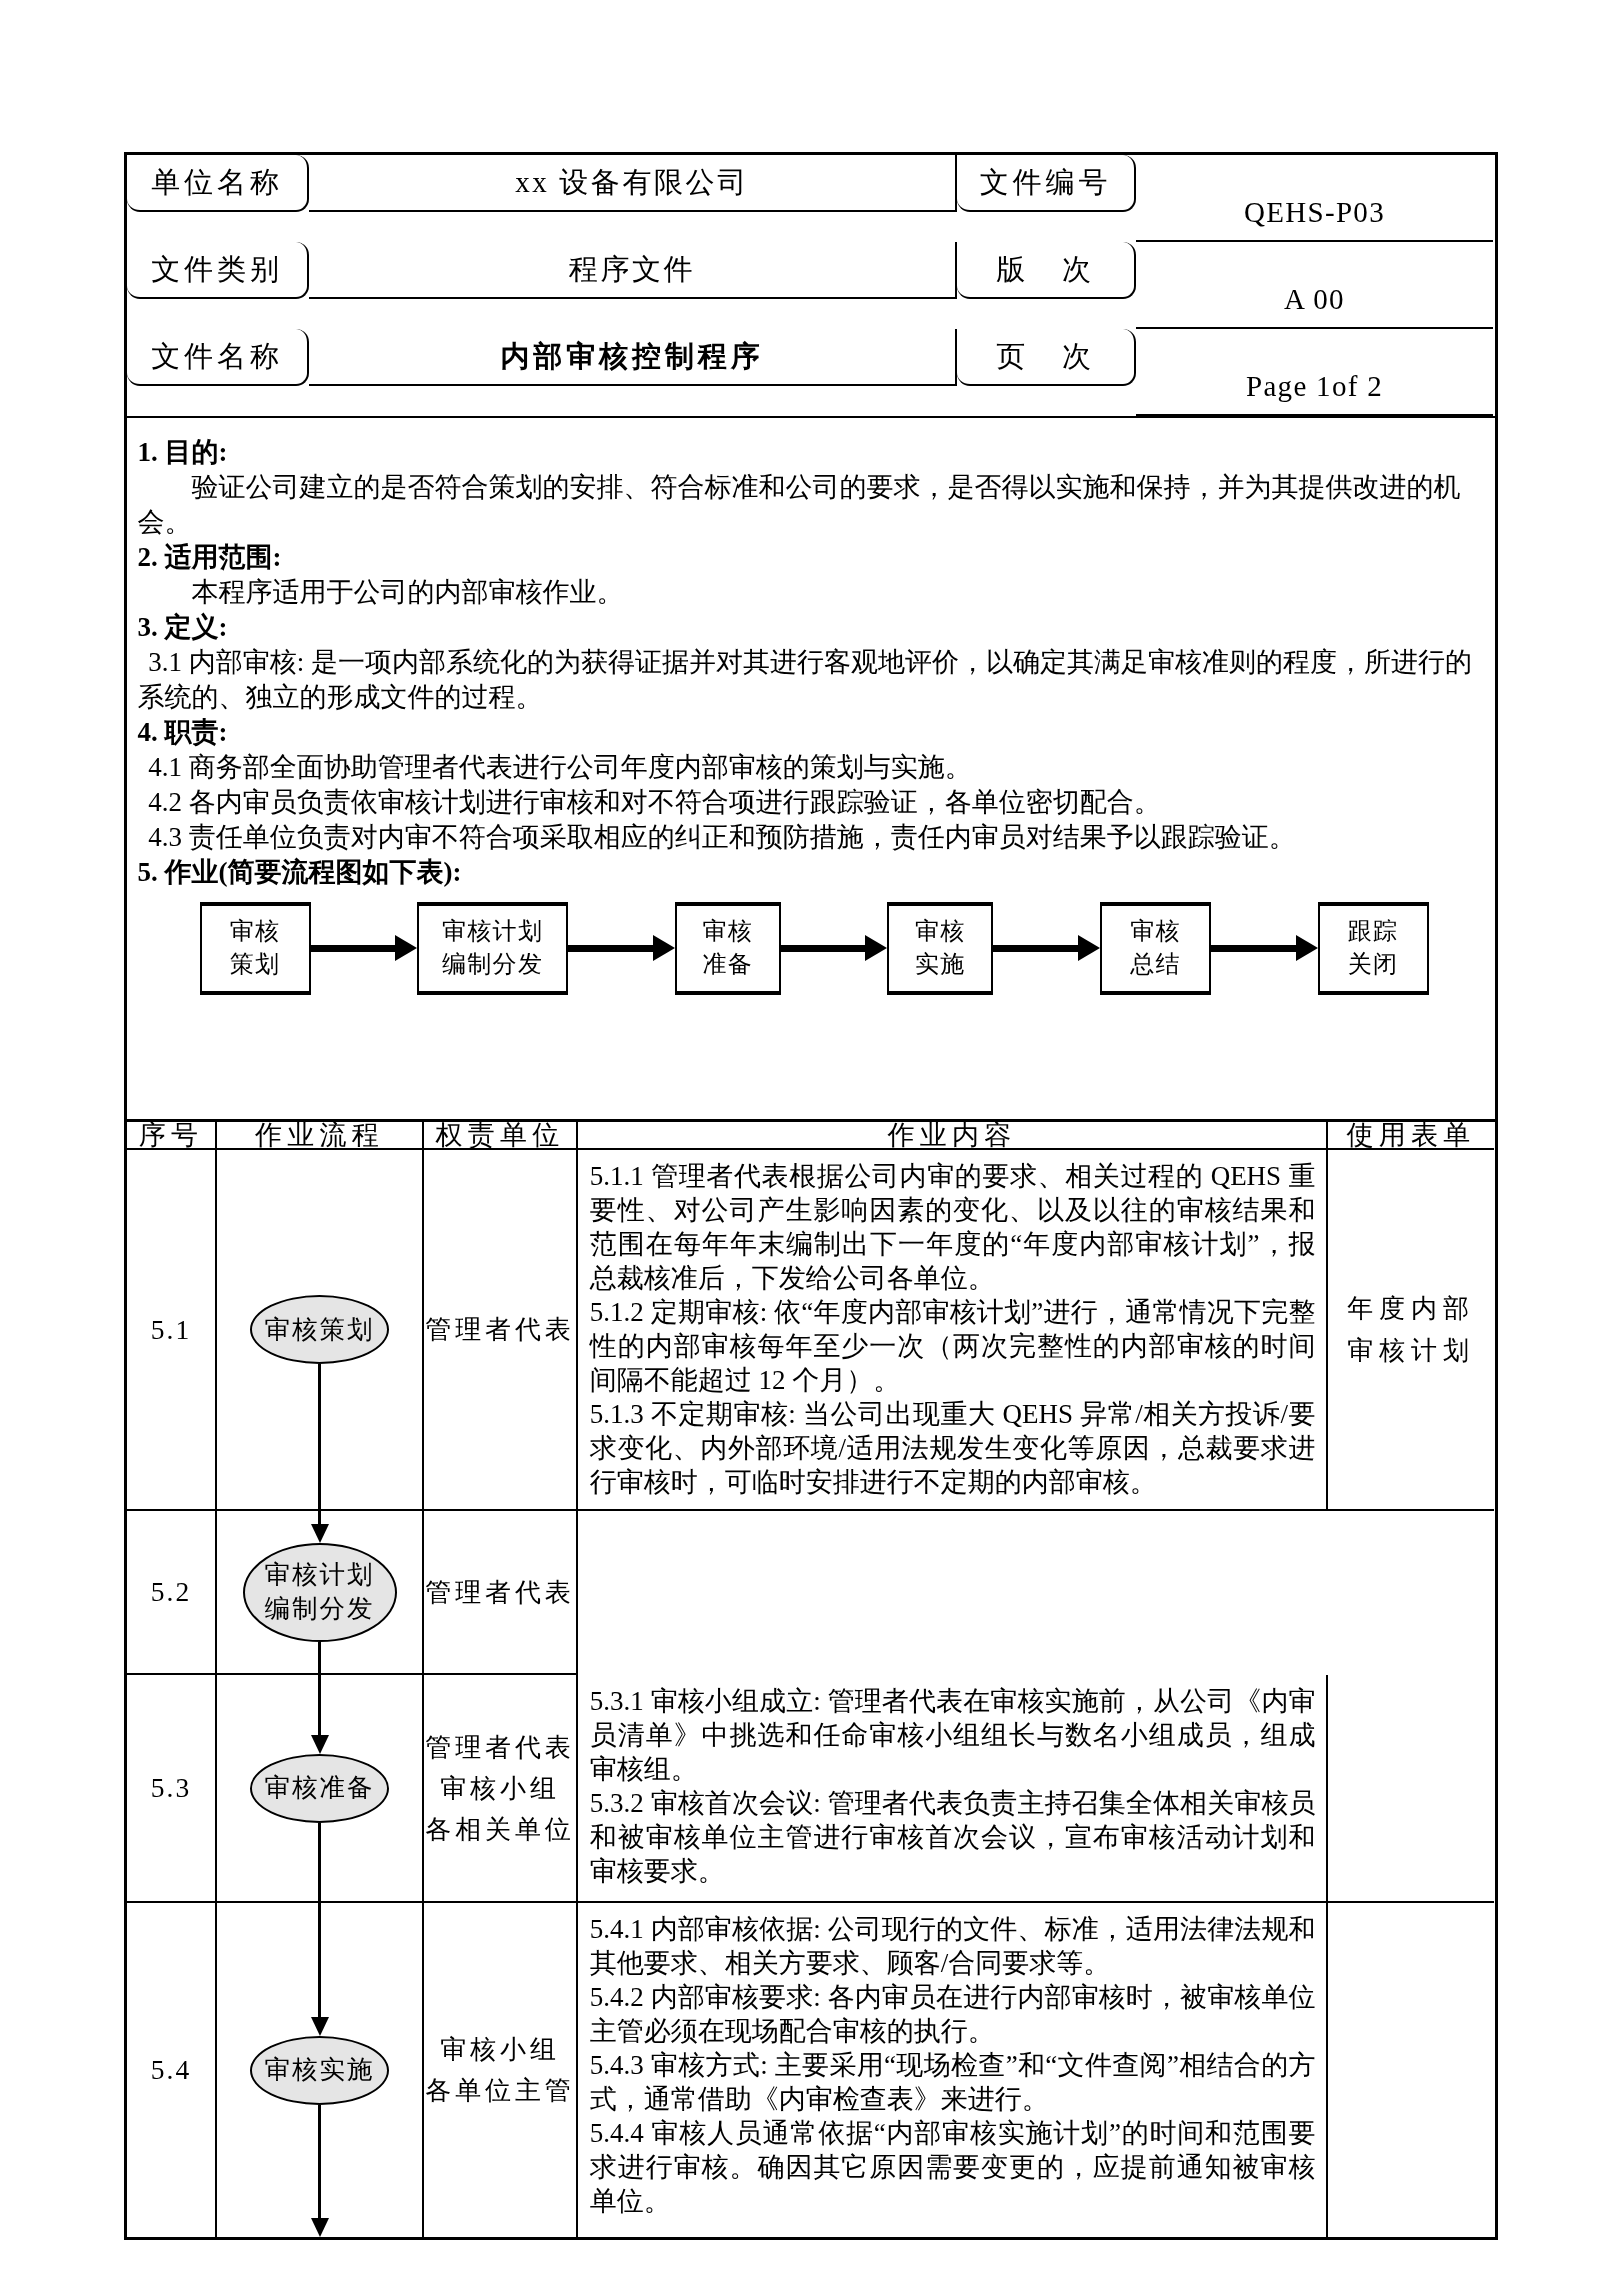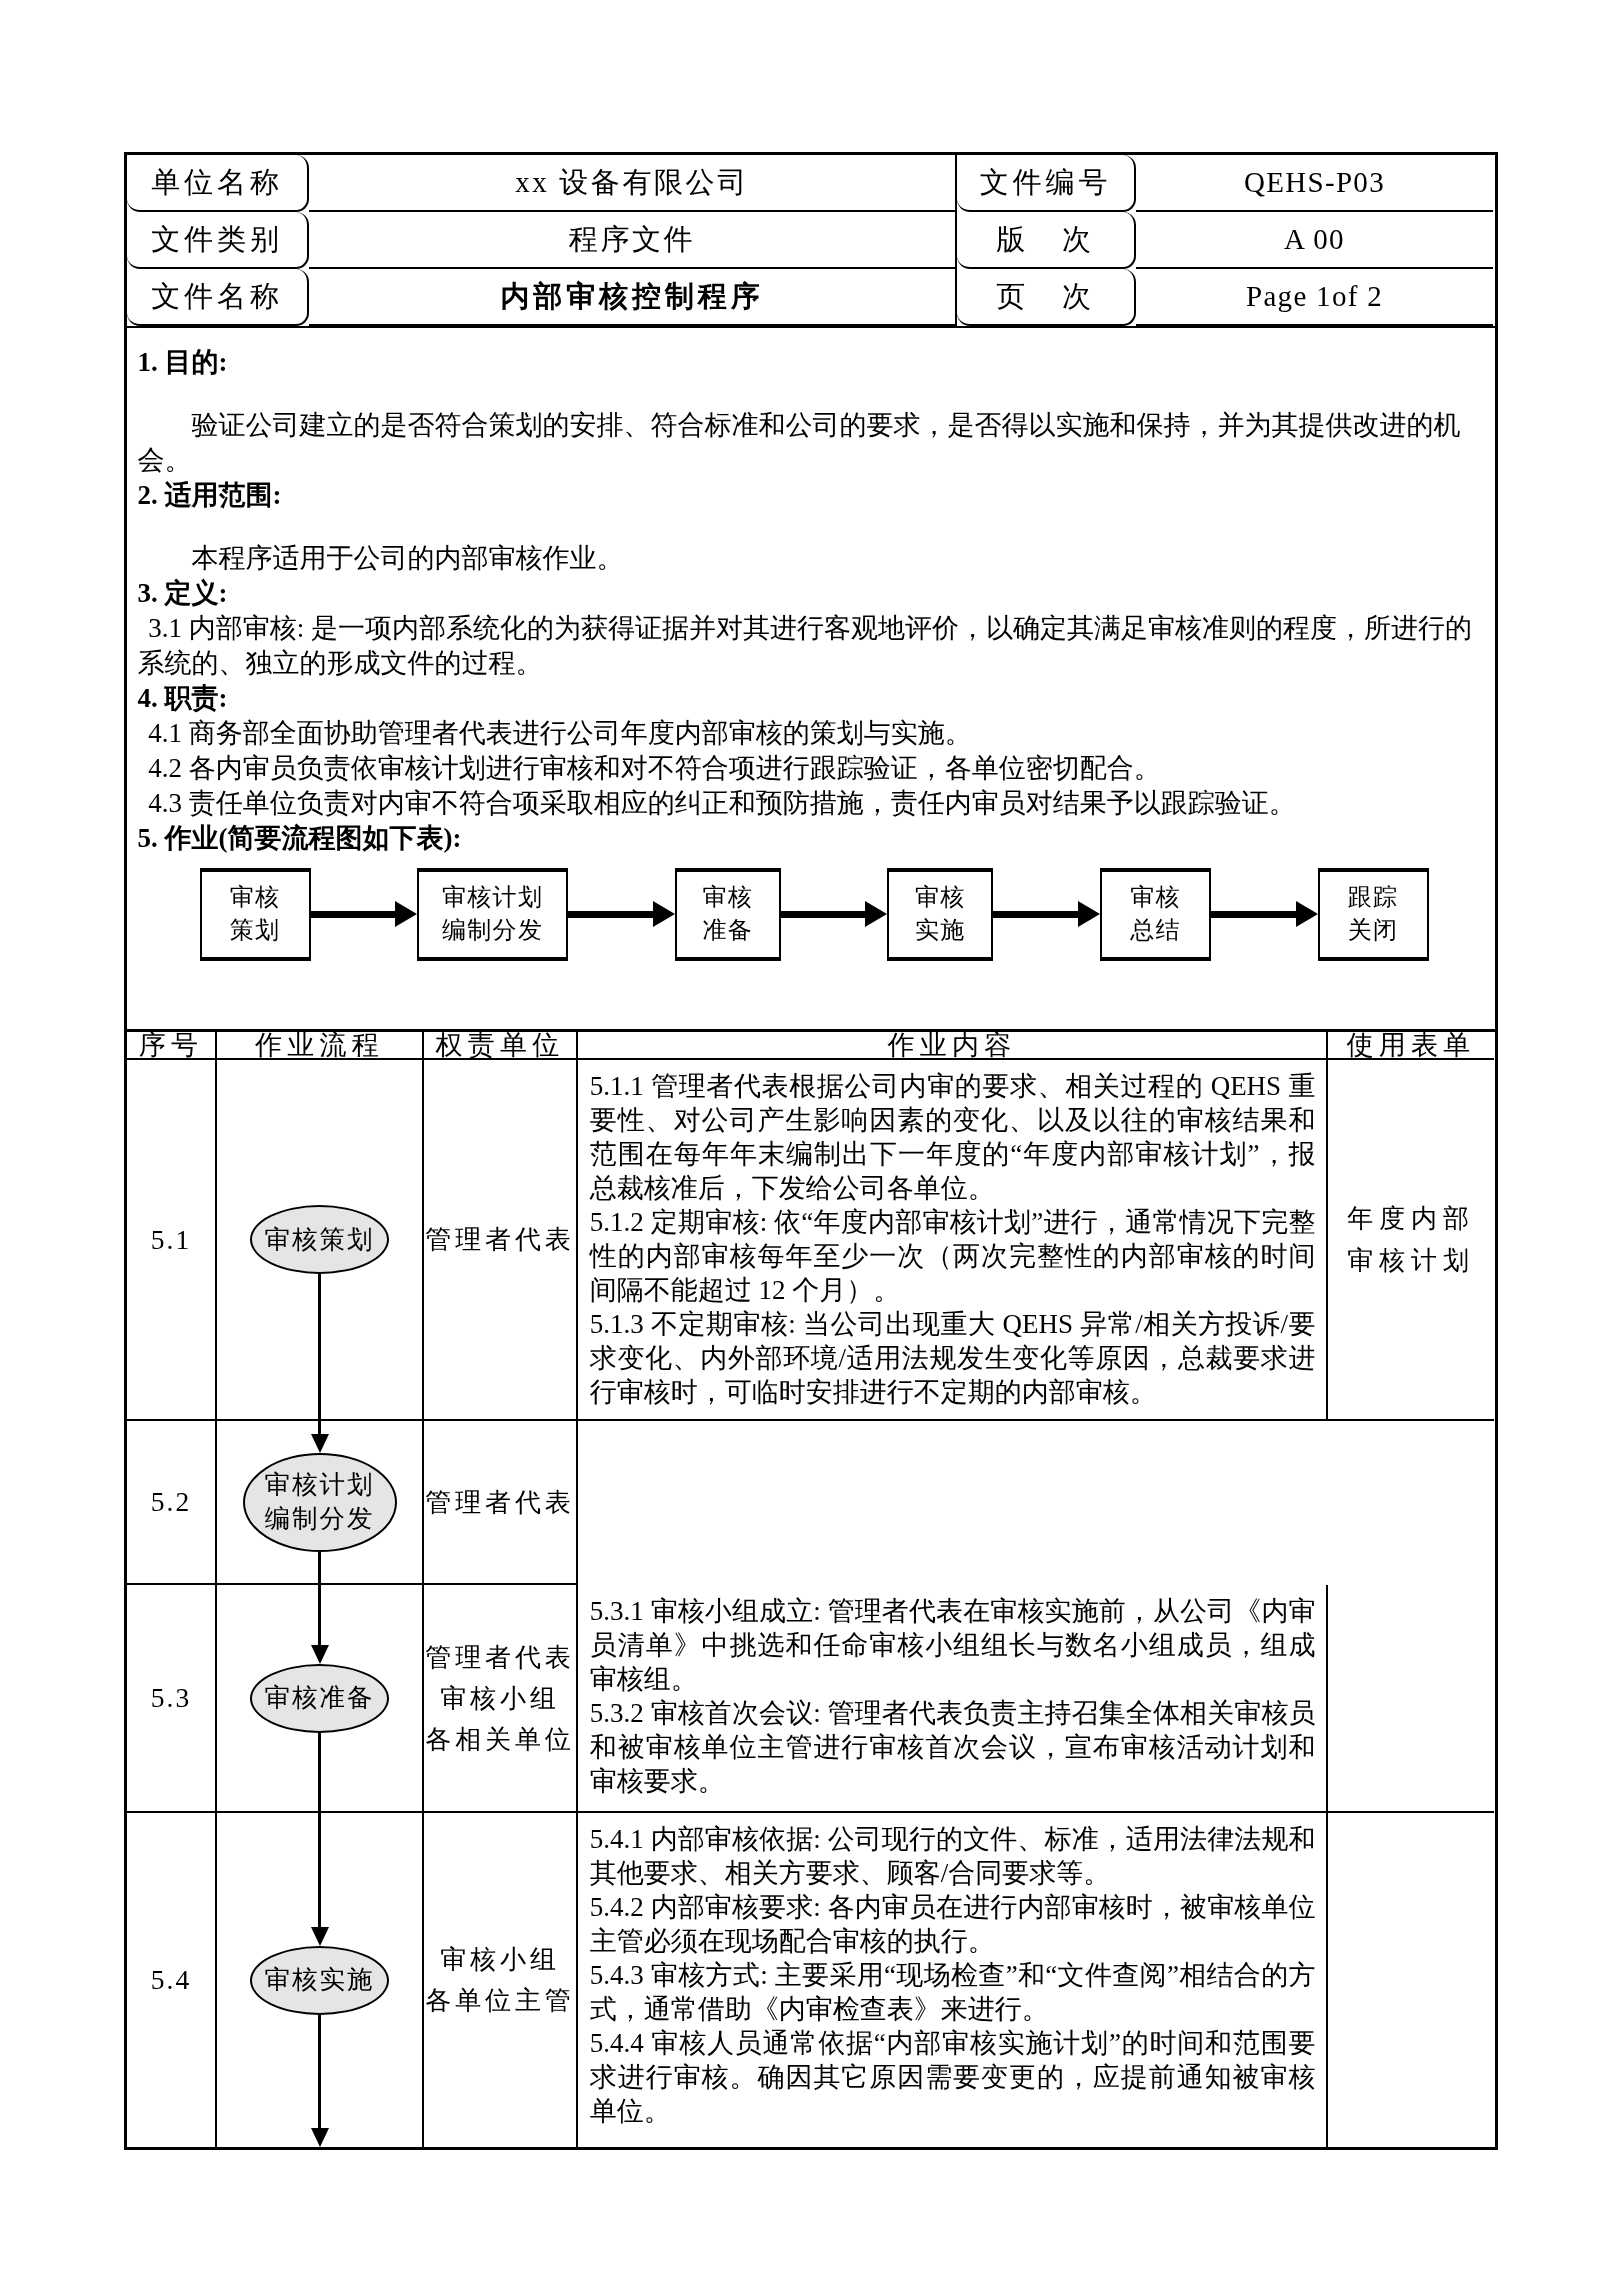--- a/index.html
+++ b/index.html
@@ -12,32 +12,32 @@
     position:absolute; left:124px; top:152px; width:1374px;
     border:3.9px solid #000; background:#fff;
   }
   
   .header-table { display:grid; grid-template-columns:182px 648px 179px 357px; }
   .header-table .cell {
     height:57px; display:flex; align-items:center; justify-content:center;
     border-right:2px solid #000; border-bottom:2px solid #000;
     font-size:29px; text-align:center;
   }
-  .header-table .cell.last { border-right:none; }
+  .header-table .cell.last { border-right:none;margin-top:30px; }
   .h-label { letter-spacing:3.9px;border-radius:13px; }
   .h-val-cn { letter-spacing:2.6px; }
   .h-val-en { font-size:30px; letter-spacing:1.3px; }
   .doc-title-bold { font-weight:bold; letter-spacing:3.9px; }
   
   .body-section {
     border-top:2.6px solid #000; height:703px; padding:17px 14.4px 0 10.5px;
     font-size:27px; line-height:35px; overflow:hidden;
   }
   .sec-heading { font-weight:bold; }
-  .para-indent2 { text-indent:2em;margin-top:28px; }
+  .para-indent2 { text-indent:2em; }
   .para-indent05 { text-indent:0.4em; }
   
   .flowchart { display:flex; align-items:center; margin:11.8px 52px 0 62px; }
   .flow-box {
     border-left:2px solid #000; border-right:2px solid #000;
     border-top:4.6px solid #000; border-bottom:4.6px solid #000;
     height:93px; display:flex; flex-direction:column; align-items:center; justify-content:center;
     font-size:24px; line-height:33px; letter-spacing:1.3px; text-align:center; flex:0 0 auto;font-family:Liberation Serif, serif;
   }
   .fb-w1 { width:111px; } .fb-w2 { width:151px; } .fb-w3 { width:106px; }

